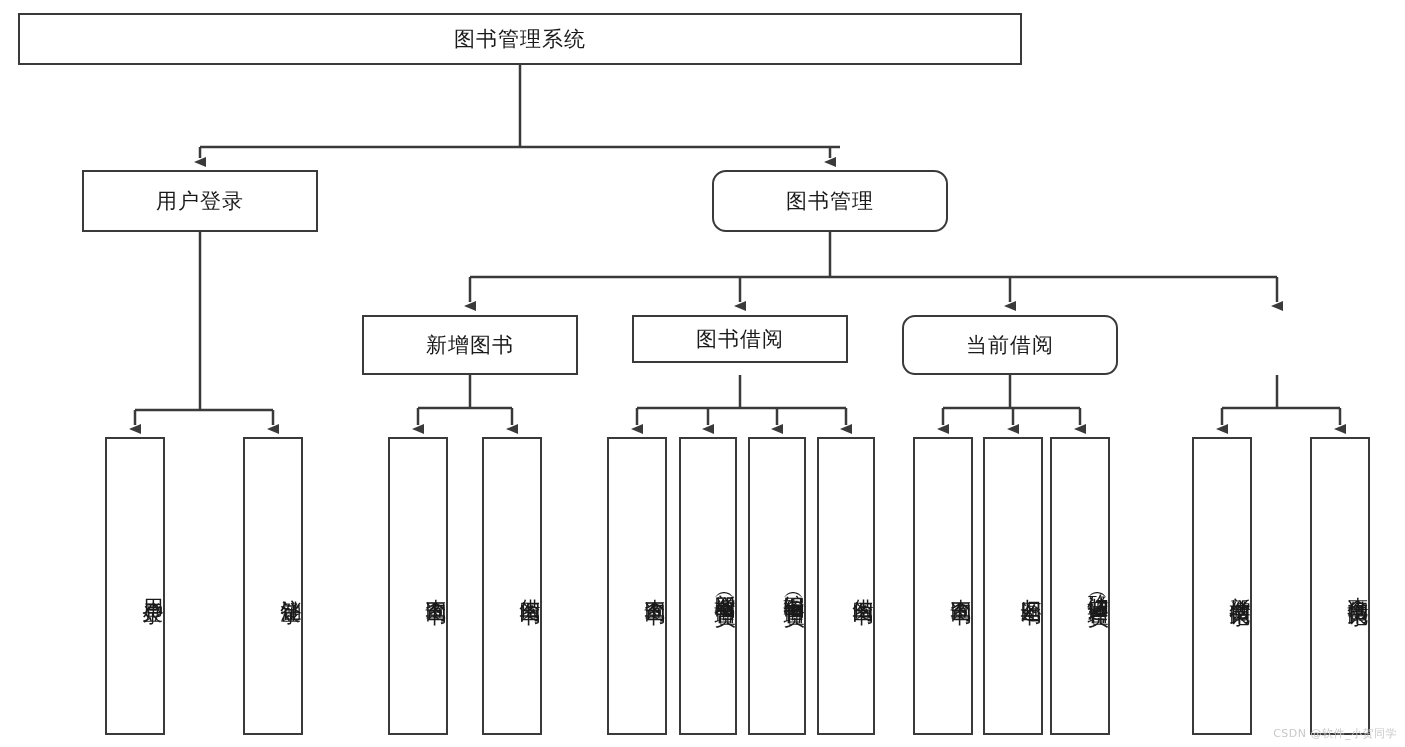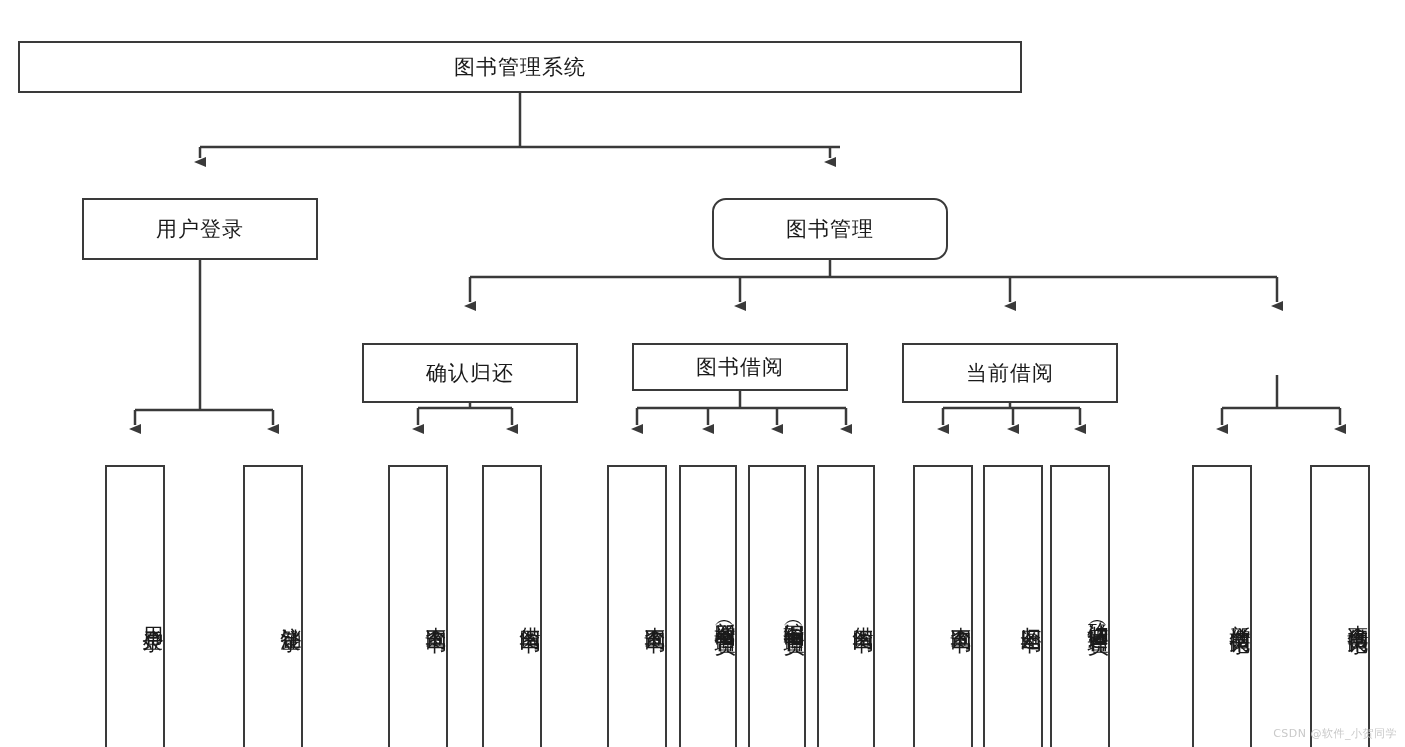--- a/index.html
+++ b/index.html
@@ -27,21 +27,20 @@
   }
   .node {
     position: absolute;
     box-sizing: border-box;
     border: 2px solid #3a3a3a;
     background: #ffffff;
     display: flex;
     align-items: center;
     justify-content: center;
     color: #1a1a1a;
-    margin-top: 28px;
   }
   .node.horizontal {
     font-size: 21px;
     letter-spacing: 1px;
   }
   .node.vertical {
     writing-mode: vertical-rl;
     text-orientation: upright;
     font-size: 21px;
     letter-spacing: 2px;
@@ -126,26 +125,26 @@
   </div>
 
   <div class="node horizontal" style="left:82px; top:170px; width:236px; height:62px;">
     <span>用户登录</span>
   </div>
   <div class="node horizontal" style="left:712px; top:170px; width:236px; height:62px;border-radius:14px;">
     <span>图书管理</span>
   </div>
 
   <div class="node horizontal" style="left:362px; top:315px; width:216px; height:60px;">
-    <span>确认归还</span>
+    <span>新增图书</span>
   </div>
   <div class="node horizontal" style="left:632px; top:315px; width:216px; height:48px;">
     <span>图书借阅</span>
   </div>
-  <div class="node horizontal" style="left:902px; top:315px; width:216px; height:60px;">
+  <div class="node horizontal" style="left:902px; top:315px; width:216px; height:60px;border-radius:13px;">
     <span>当前借阅</span>
   </div>
 
   <div class="node vertical" style="left:105px; top:437px; width:60px; height:298px;">
     <span>用户登录</span>
   </div>
   <div class="node vertical" style="left:243px; top:437px; width:60px; height:298px;">
     <span>注销登录</span>
   </div>
   <div class="node vertical" style="left:388px; top:437px; width:60px; height:298px;">

